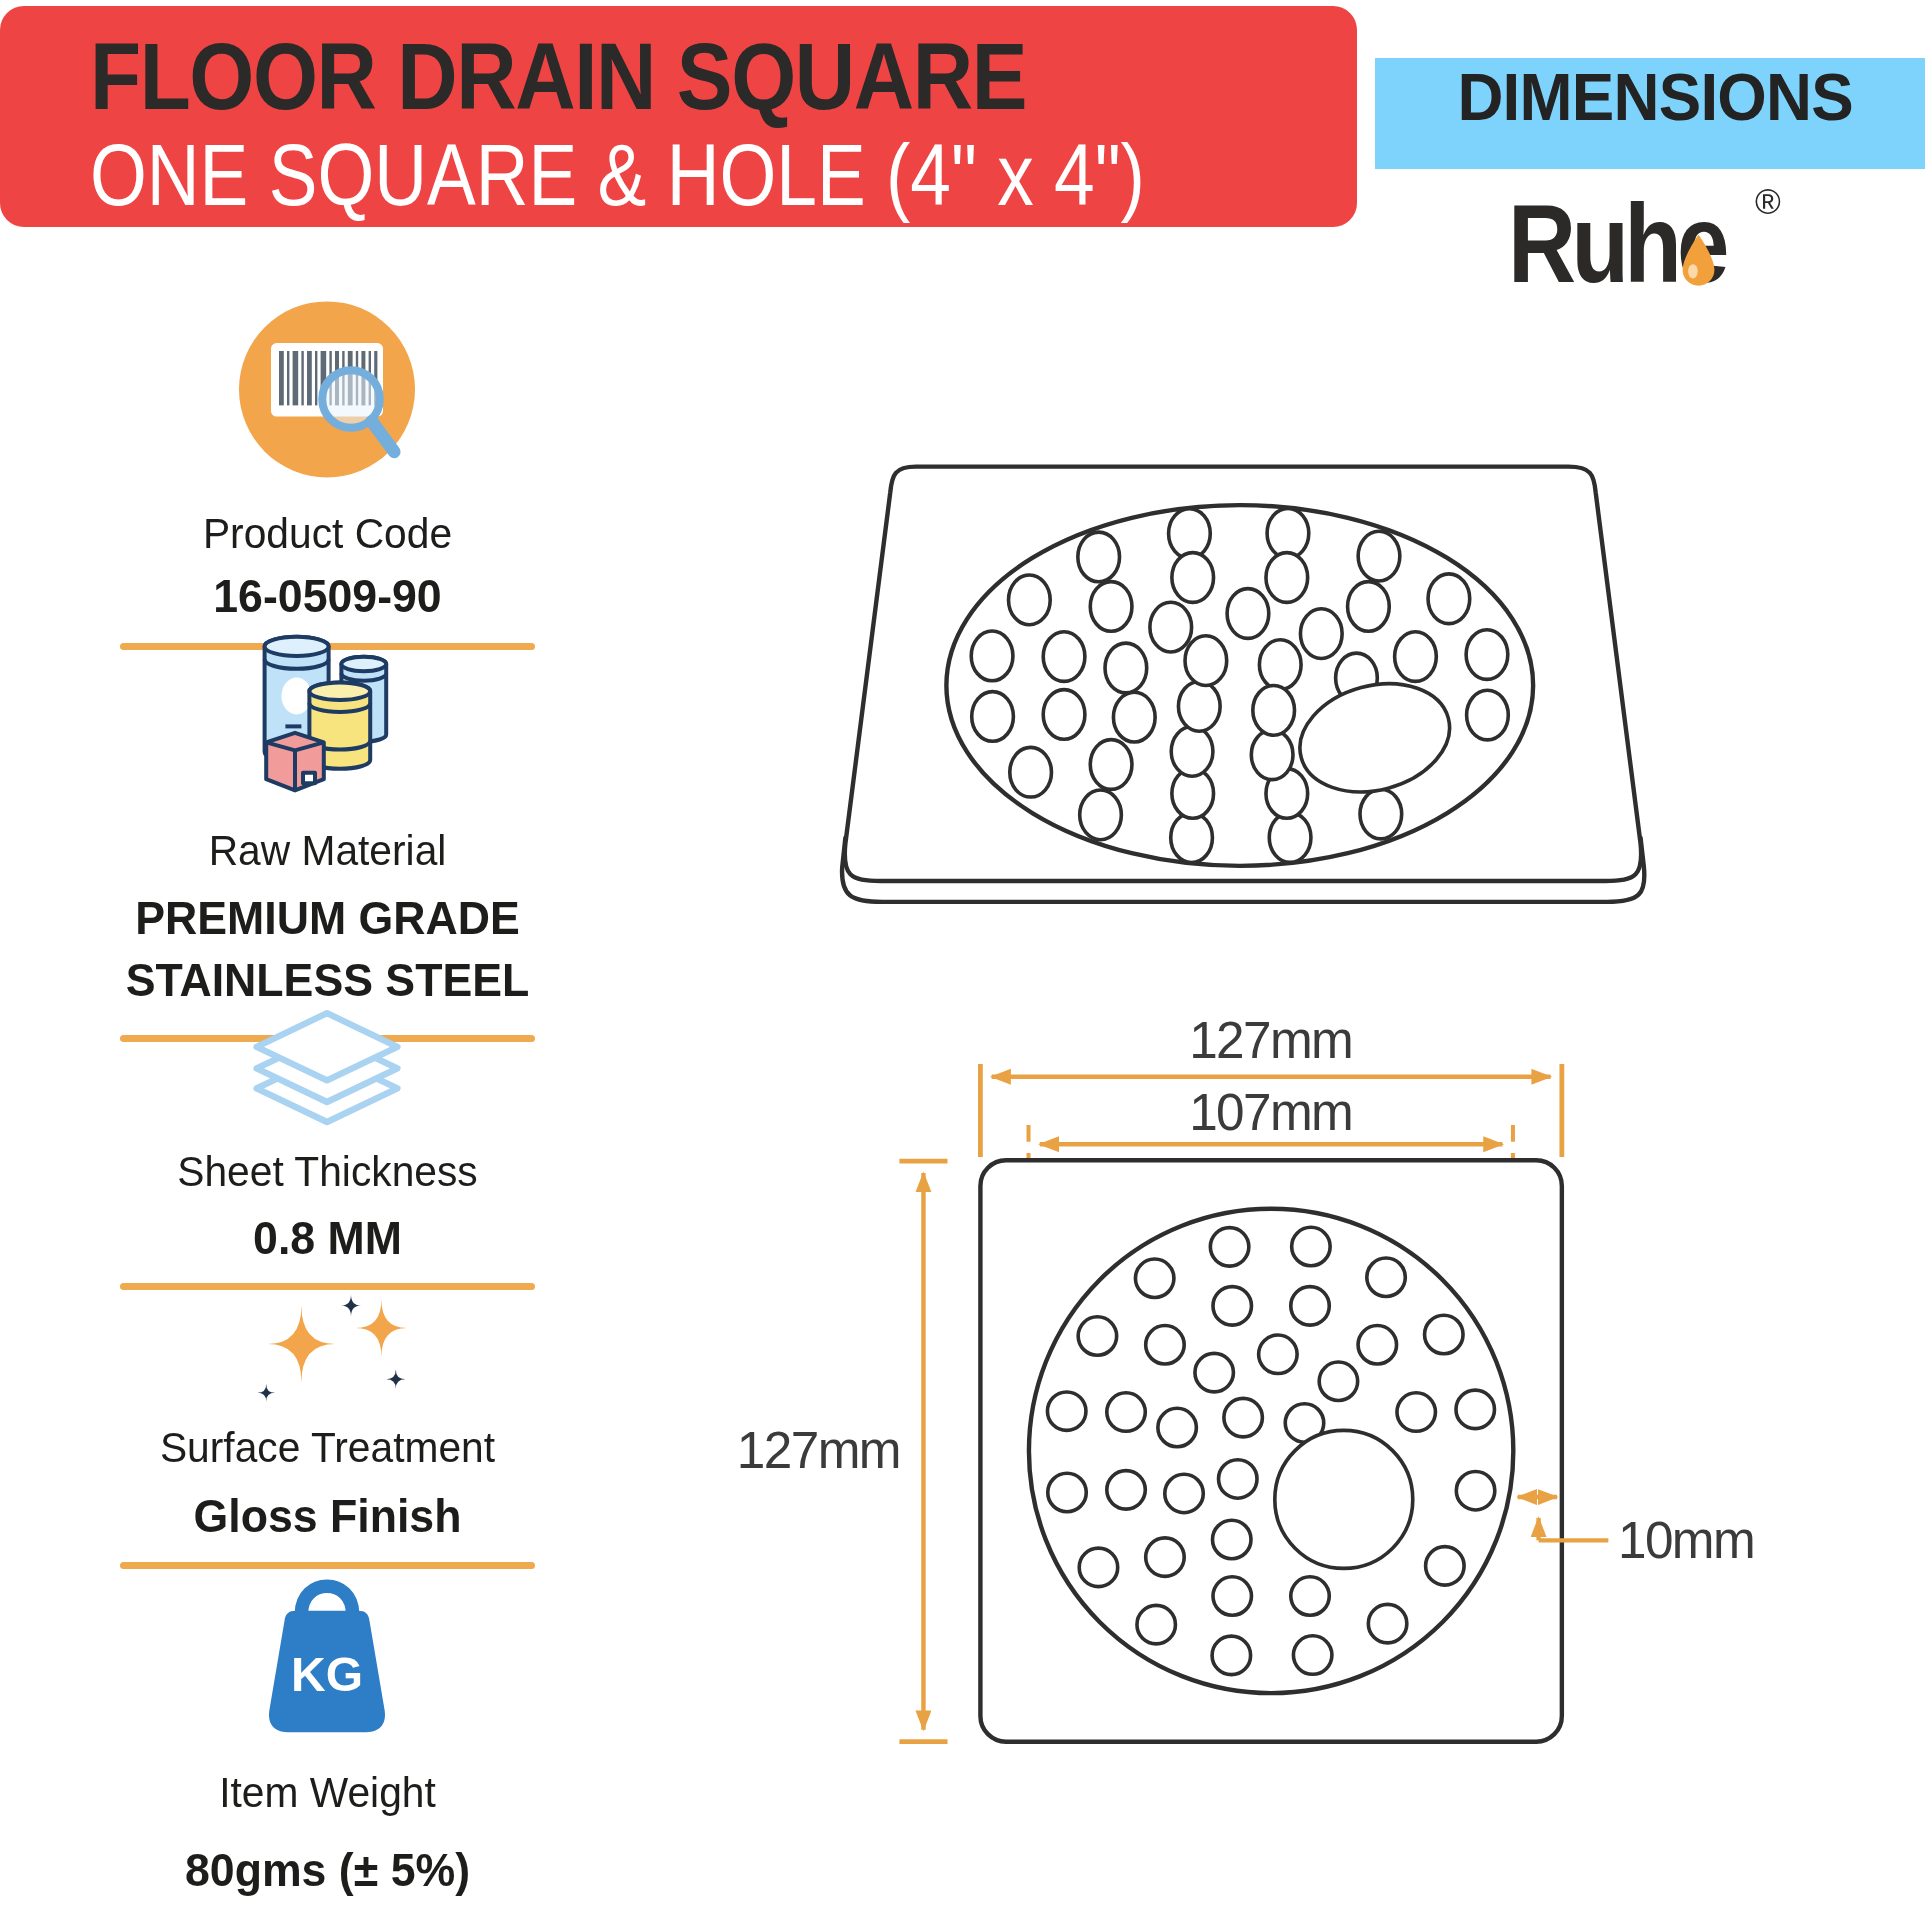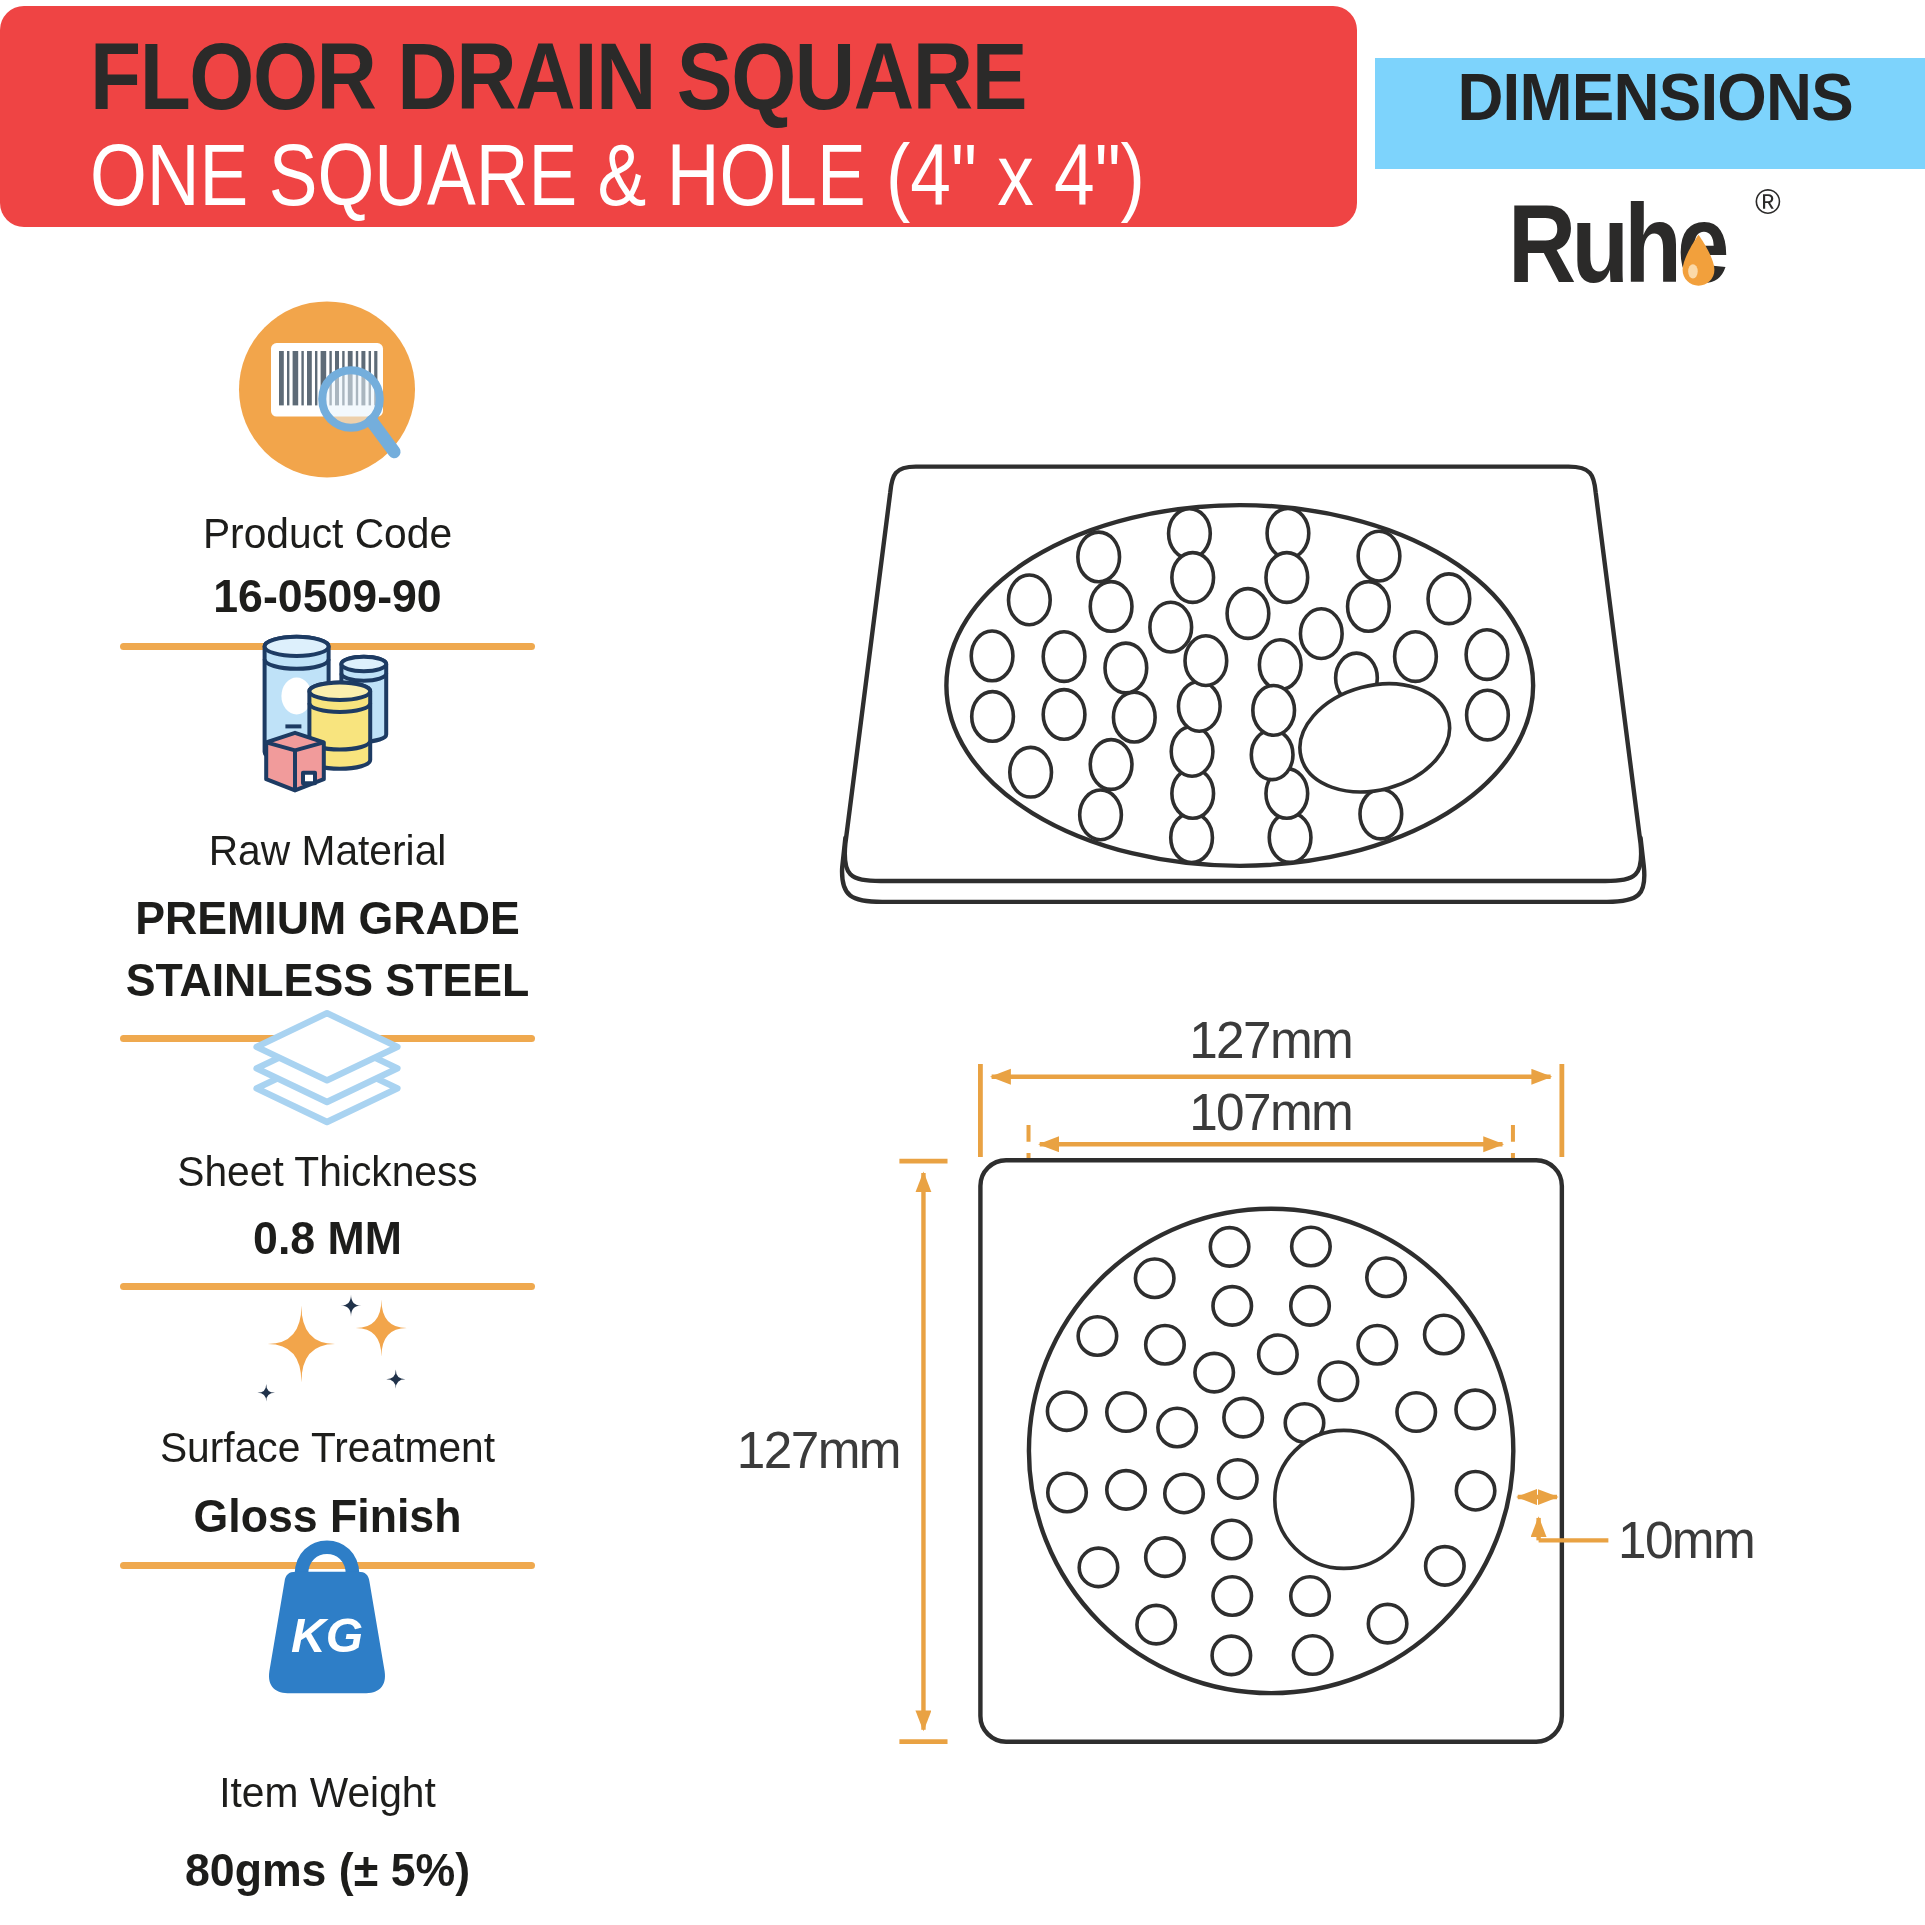--- a/index.html
+++ b/index.html
@@ -161,21 +161,21 @@
       <path d="M140,4 Q140,18 153,18 Q140,18 140,32 Q140,18 127,18 Q140,18 140,4 Z"></path>
       <path d="M196,98 Q196,110 208,110 Q196,110 196,122 Q196,110 184,110 Q196,110 196,98 Z"></path>
       <path d="M34,116 Q34,127 45,127 Q34,127 34,138 Q34,127 23,127 Q34,127 34,116 Z"></path>
     </g>
   </svg>
 </div>
 <div class="abs spec-label" style="top:1424px;">Surface Treatment</div>
 <div class="abs spec-value" style="top:1488px;">Gloss Finish</div>
 <div class="abs divider" style="top:1562px;"></div>
 
-<div class="abs" style="left:251px;top:1525px;font-style:italic;">
+<div class="abs" style="left:251px;top:1564px;">
   <svg width="152" height="175" viewBox="0 0 190 218">
     <path d="M63,62 C63,16 127,16 127,62" fill="none" stroke="#2E7EC7" stroke-width="17" stroke-linecap="round"></path>
     <path d="M56,58 H134 C143,58 147,62 148,70 L167,182 C170,202 159,210 141,210 H49 C31,210 20,202 23,182 L42,70 C43,62 47,58 56,58 Z" fill="#2E7EC7"></path>
     <text x="95" y="158" text-anchor="middle" font-size="60" font-weight="700" fill="#ffffff" font-family="Liberation Sans, sans-serif">KG</text>
   </svg>
 </div>
 <div class="abs spec-label" style="top:1769px;">Item Weight</div>
 <div class="abs spec-value" style="top:1842px;">80gms (± 5%)</div>
 
 <svg class="abs drawing" style="left:802px;top:433px;" width="914" height="513" viewBox="0 0 1140 640">

